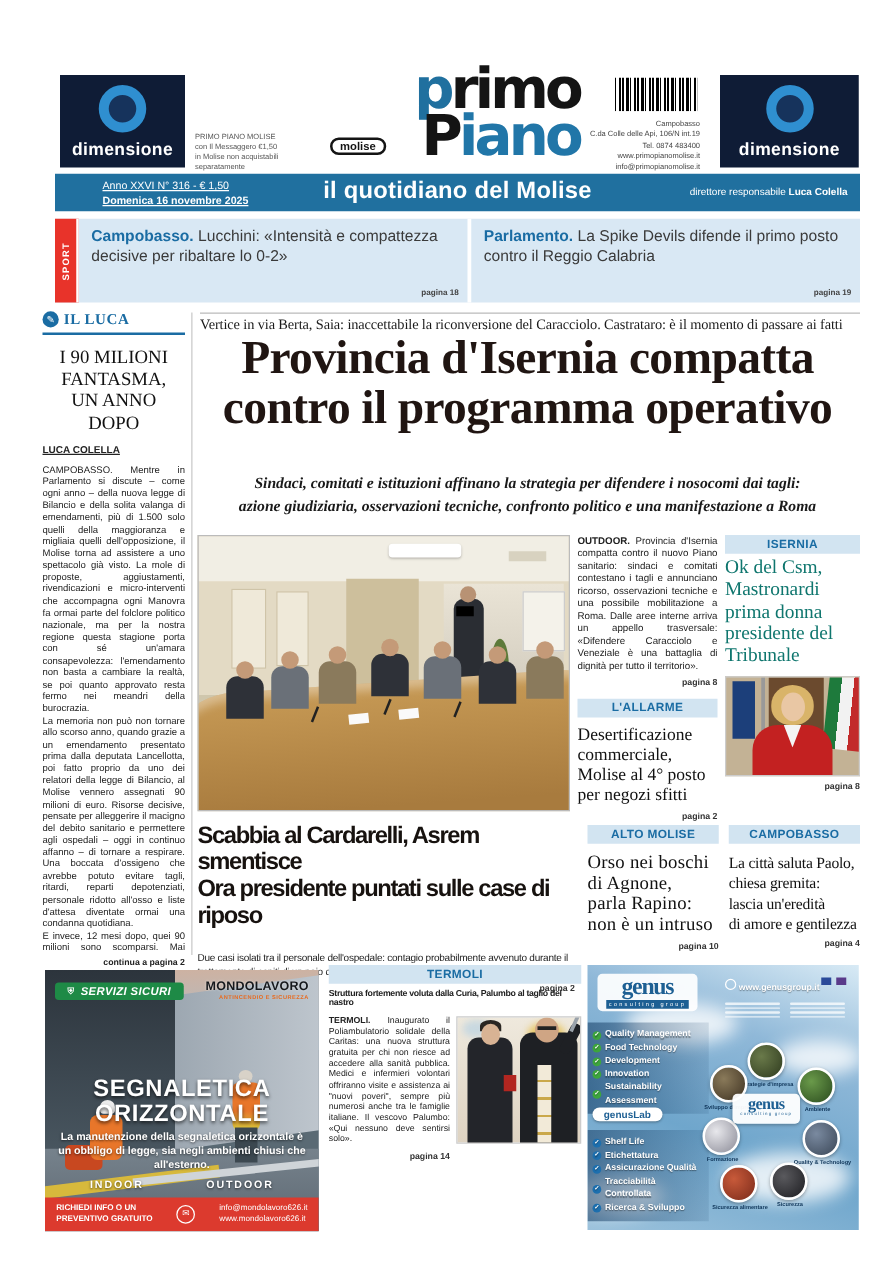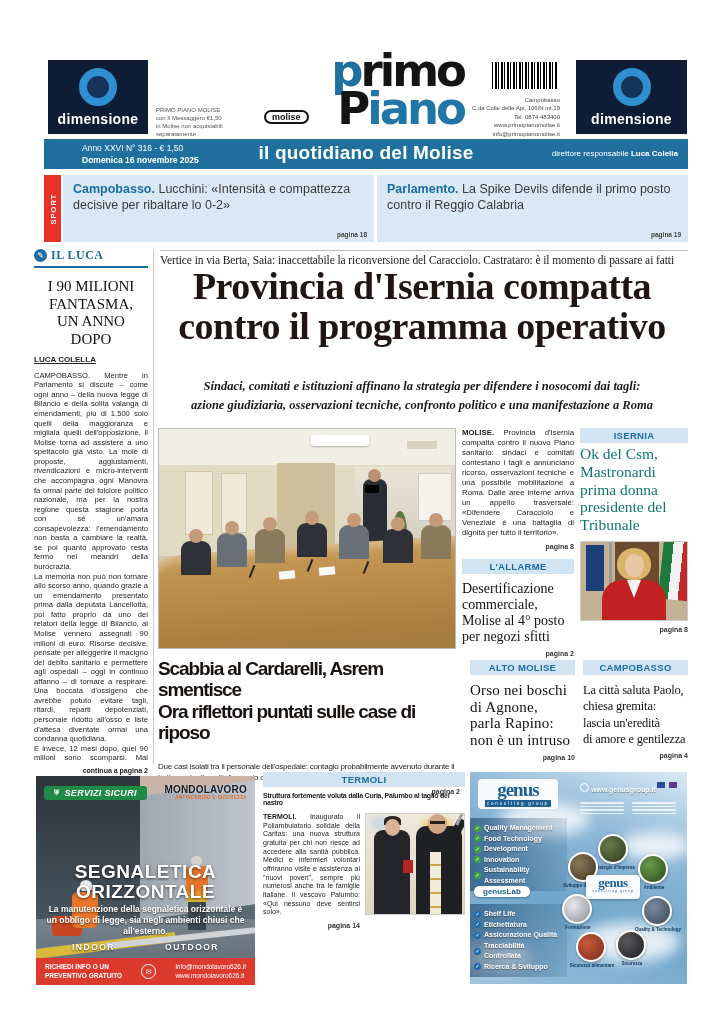--- a/index.html
+++ b/index.html
@@ -19,21 +19,21 @@
   #logo{left:224px;top:52px;width:240px;height:84px;}
   .logo-line{font-family:"DejaVu Sans",sans-serif;font-weight:800;font-size:45px;line-height:.85;letter-spacing:-3px;text-align:right;}
   #logo-l1{color:#141414;}
   #logo-l1::first-letter{color:#20709F;}
   #logo-l2{color:#2176A8;}
   #logo-l2::first-letter{color:#141414;}
   #molise-badge{position:absolute;left:40px;bottom:12px;border:2px solid #141414;border-radius:10px;padding:0 6px;font-size:9px;font-weight:bold;color:#141414;background:#fff;}
   #barcode{left:492px;top:62px;width:66px;height:27px;background:repeating-linear-gradient(90deg,#000 0 1px,#fff 1px 3px,#000 3px 5px,#fff 5px 6px);outline:4px solid #fff;}
   #masthead-contact{left:458px;top:96px;width:102px;text-align:right;font-size:6px;line-height:1.4;color:#444;}
   #banner{left:44px;top:139px;width:644px;height:30px;background:#20709F;color:#fff;}
-  #banner-edition{position:absolute;left:38px;top:3px;font-size:8.5px;line-height:1.45;}
+  #banner-edition{position:absolute;left:38px;top:3px;font-size:8.5px;line-height:1.45;text-decoration:underline;}
   #banner-edition .l2{font-weight:bold;}
   #banner-tagline{position:absolute;left:0;right:0;top:3px;text-align:center;font-size:19px;font-weight:bold;letter-spacing:.2px;}
   #banner-director{position:absolute;right:10px;top:10px;font-size:8px;}
   #banner-director .nm{font-weight:bold;}
 
   
   #sport{left:44px;top:175px;width:644px;height:67px;background:#D9E8F4;display:flex;}
   #sport-tab{width:17px;background:#E8332A;position:relative;border-right:2px solid #fff;flex:none;}
   #sport-tab span{position:absolute;left:50%;top:50%;transform:translate(-50%,-50%) rotate(-90deg);color:#fff;font-size:7.5px;font-weight:bold;letter-spacing:1px;}
   .sport-item{flex:1;position:relative;padding:6px 8px 0 10px;font-size:12.5px;line-height:1.3;color:#3a3a3a;border-left:3px solid #fff;box-sizing:border-box;}
@@ -292,21 +292,21 @@
     <span class="pp tan" style="left:262px;top:96px;"></span>
     <span class="pm-paper" style="left:120px;top:142px;"></span>
     <span class="pm-paper" style="left:160px;top:138px;"></span>
     <span class="pm-mic" style="left:92px;top:136px;"></span>
     <span class="pm-mic" style="left:150px;top:130px;"></span>
     <span class="pm-mic" style="left:206px;top:132px;"></span>
   </div>
 
   <div id="midcol" class="abs">
     <div id="mid-summary">
-      <span class="lead">MOLISE.</span><span> Provincia d'Isernia compatta contro il nuovo Piano sanitario: sindaci e comitati contestano i tagli e annunciano ricorso, osservazioni tecniche e una possibile mobilitazione a Roma. Dalle aree interne arriva un appello trasversale: «Difendere Caracciolo e Veneziale è una battaglia di dignità per tutto il territorio».</span>
+      <span class="lead">OUTDOOR.</span><span> Provincia d'Isernia compatta contro il nuovo Piano sanitario: sindaci e comitati contestano i tagli e annunciano ricorso, osservazioni tecniche e una possibile mobilitazione a Roma. Dalle aree interne arriva un appello trasversale: «Difendere Caracciolo e Veneziale è una battaglia di dignità per tutto il territorio».</span>
     </div>
     <div id="mid-page" class="pageref">pagina 8</div>
     <div id="allarme-hdr" class="sec-hdr">L'ALLARME</div>
     <div id="allarme-headline">Desertificazione commerciale, Molise al 4° posto per negozi sfitti</div>
     <div id="allarme-page" class="pageref">pagina 2</div>
   </div>
 
   <div id="rightcol" class="abs">
     <div class="sec-hdr">ISERNIA</div>
     <div id="isernia-headline">Ok del Csm, Mastronardi prima donna presidente del Tribunale</div>
@@ -318,21 +318,21 @@
       <span class="w-robe"></span>
       <span class="w-collar"></span>
       <span class="w-hair"></span>
       <span class="w-face"></span>
     </div>
     <div id="isernia-page" class="pageref">pagina 8</div>
   </div>
 
   <div id="scabbia" class="abs">
     <div id="scabbia-headline" class="pre">Scabbia al Cardarelli, Asrem smentisce
-Ora riflettori puntati sulle case di riposo</div>
+Ora presidente puntati sulle case di riposo</div>
     <div id="scabbia-sub">Due casi isolati tra il personale dell'ospedale: contagio probabilmente avvenuto durante il trattamento di ospiti di un paio di rsa private dove sarebbe stato accertato un cluster</div>
     <div id="scabbia-page" class="pageref">pagina 2</div>
   </div>
 
   <div id="alto" class="abs">
     <div class="sec-hdr">ALTO MOLISE</div>
     <div id="alto-headline" class="pre serif">Orso nei boschi
 di Agnone,
 parla Rapino:
 non è un intruso</div>

